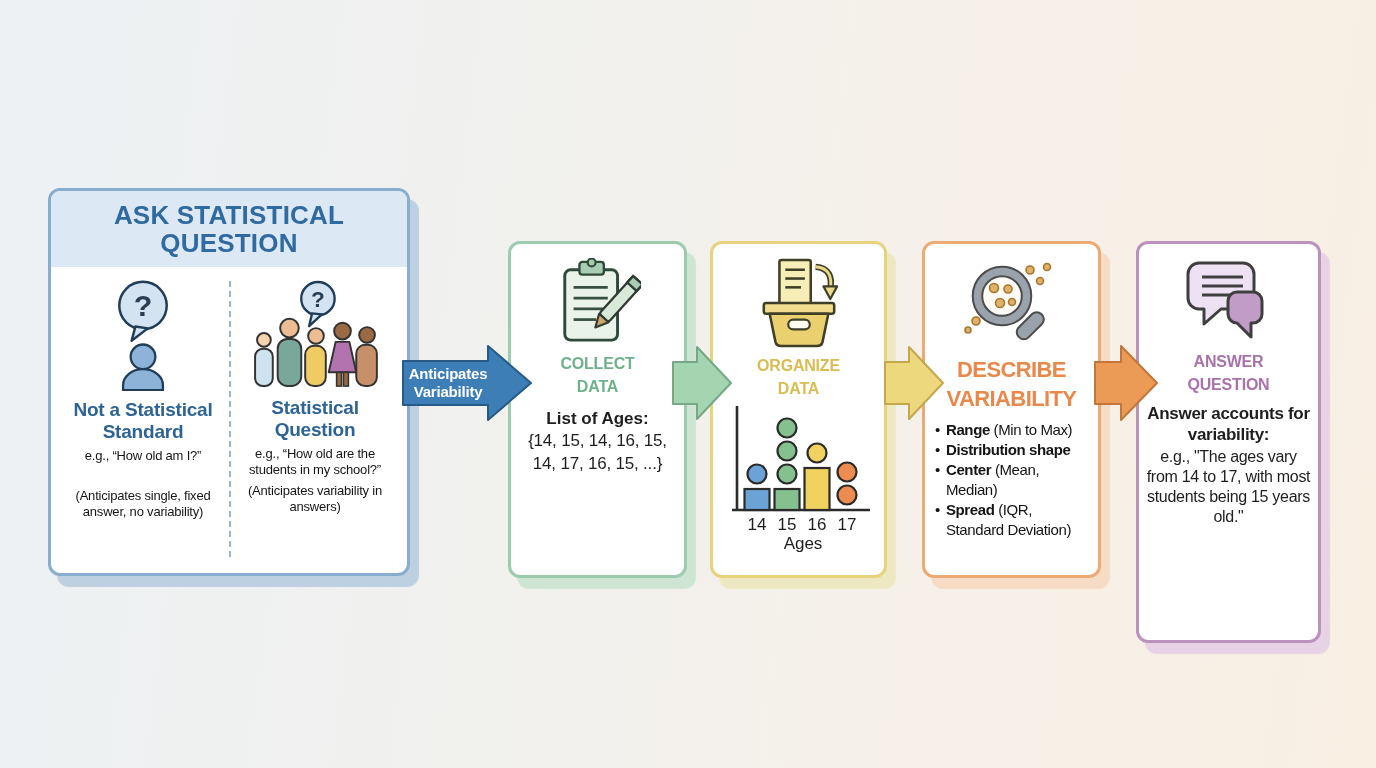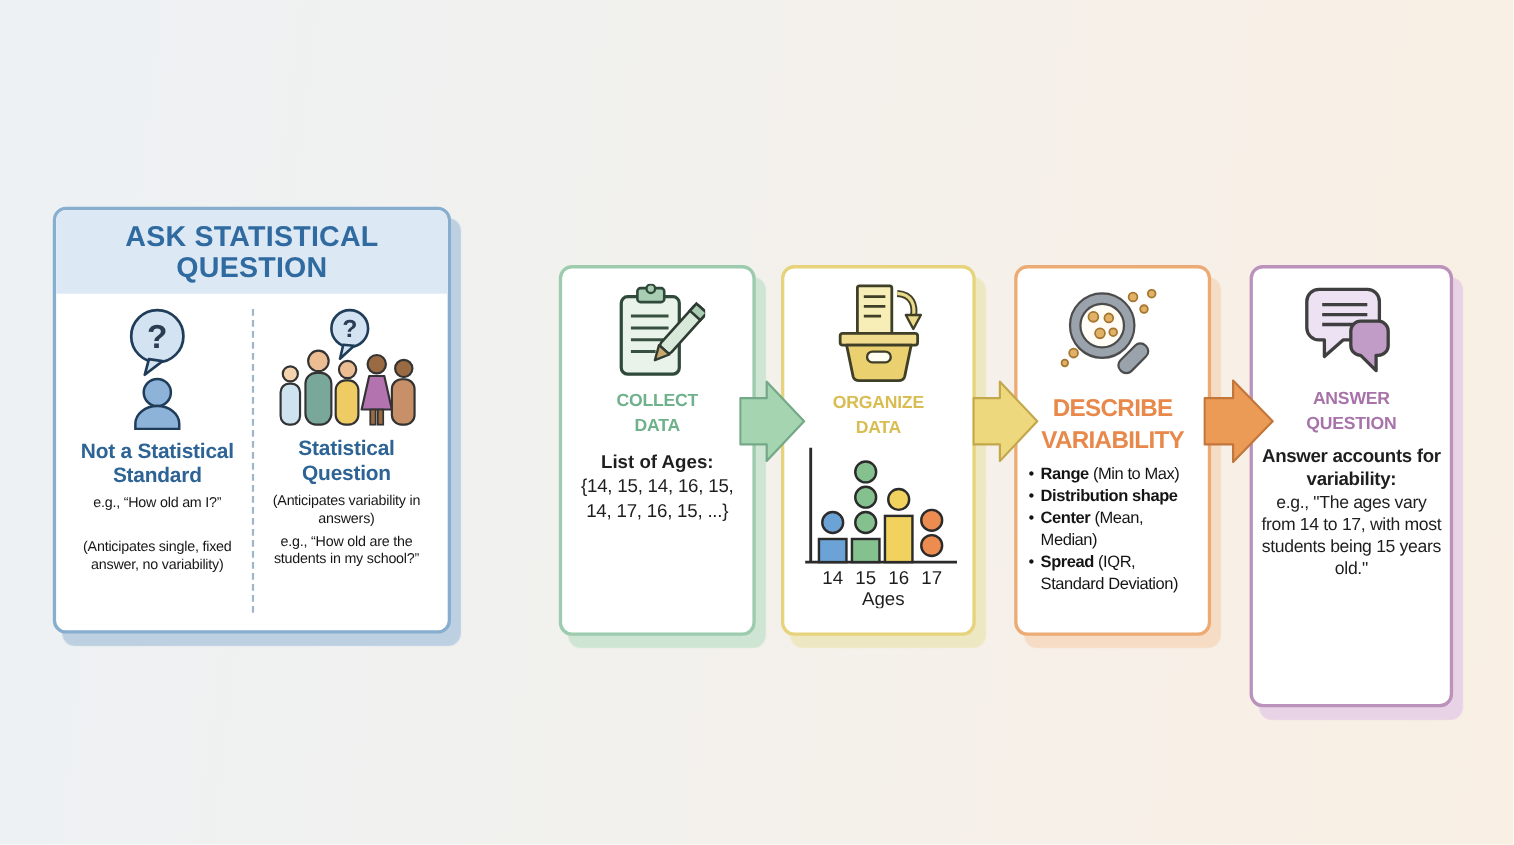--- a/index.html
+++ b/index.html
@@ -97,26 +97,35 @@
             <rect x="55" y="68" width="21" height="41" rx="9" fill="#eecb63" stroke="#333" stroke-width="2"></rect>
             <circle cx="93" cy="53" r="8.5" fill="#9a6a42" stroke="#333" stroke-width="2"></circle>
             <path d="M86,64 h14 l7,31 h-28 Z" fill="#b273ae" stroke="#333" stroke-width="2" stroke-linejoin="round"></path>
             <rect x="87" y="95" width="5" height="14" fill="#9a6a42" stroke="#333" stroke-width="1.6"></rect>
             <rect x="94" y="95" width="5" height="14" fill="#9a6a42" stroke="#333" stroke-width="1.6"></rect>
             <circle cx="118" cy="57" r="8" fill="#9a6a42" stroke="#333" stroke-width="2"></circle>
             <rect x="107" y="67" width="21" height="42" rx="9" fill="#c79068" stroke="#333" stroke-width="2"></rect>
           </svg>
         </span>
         <div class="q-label">Statistical Question</div>
+        <div class="q-body">e.g., “How old are the students in my school?”</div>
         <div class="q-body">(Anticipates variability in answers)</div>
-        <div class="q-body">e.g., “How old are the students in my school?”</div>
-      </div>
-    </div>
-  </div>
-
+      </div>
+    </div>
+  </div>
+
+  <div class="arrow arrow-blue">
+    <svg width="132" height="78" viewBox="0 0 132 78">
+      <polygon points="1,17 86,17 86,2 129,39 86,76 86,61 1,61" fill="#3d7eb6" stroke="#275a86" stroke-width="2" stroke-linejoin="round"></polygon>
+    </svg>
+    <div class="arrow-label">
+      <div>Anticipates</div>
+      <div>Variability</div>
+    </div>
+  </div>
 
   <div class="stage s2">
     <span class="card-icon">
       <svg width="86" height="88" viewBox="0 0 88 90">
         <rect x="10" y="12" width="54" height="72" rx="6" fill="#e9f3e9" stroke="#2f4a3a" stroke-width="3"></rect>
         <rect x="25" y="4" width="25" height="13" rx="3" fill="#a9cdb2" stroke="#2f4a3a" stroke-width="2.4"></rect>
         <circle cx="37.5" cy="4.5" r="4" fill="#a9cdb2" stroke="#2f4a3a" stroke-width="2.2"></circle>
         <line x1="19" y1="30" x2="54" y2="30" stroke="#37503f" stroke-width="2.8"></line>
         <line x1="19" y1="41" x2="54" y2="41" stroke="#37503f" stroke-width="2.8"></line>
         <line x1="19" y1="52" x2="49" y2="52" stroke="#37503f" stroke-width="2.8"></line>

